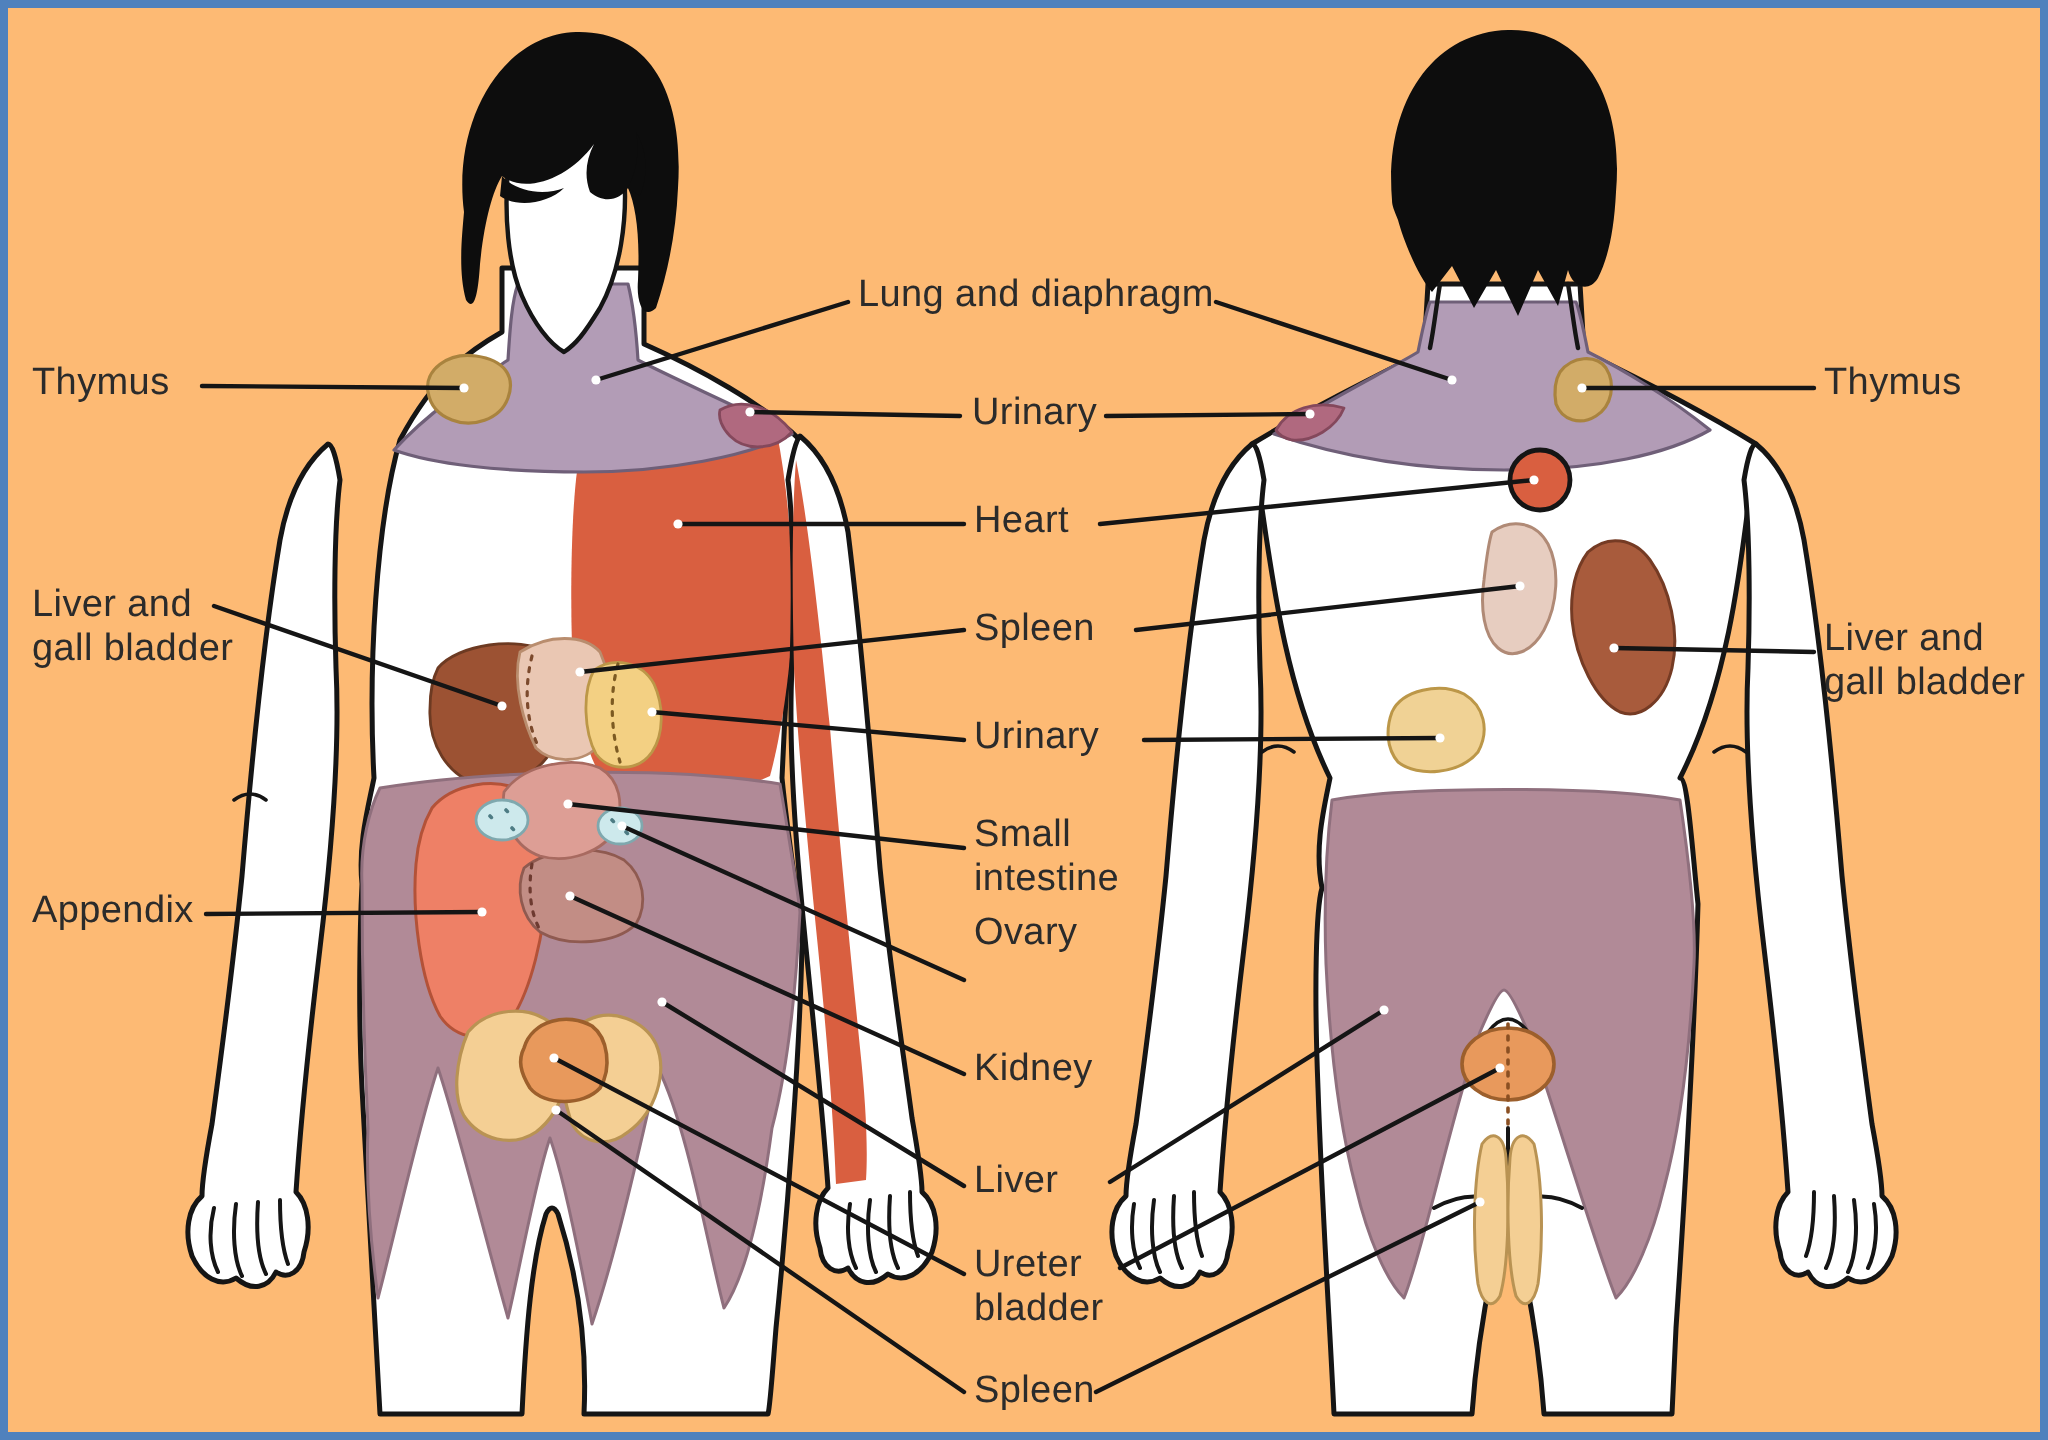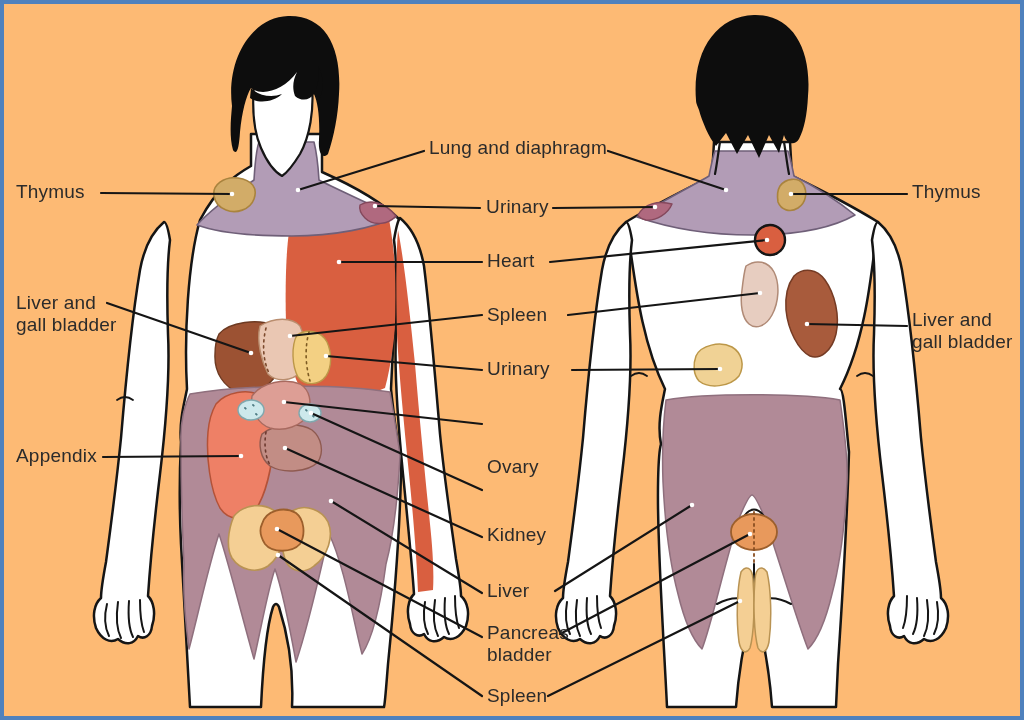--- a/index.html
+++ b/index.html
@@ -284,24 +284,26 @@
 </svg>
 
 <div class="lbl" style="left:425px;top:133px">Lung and diaphragm</div>
 <div class="lbl" style="left:12px;top:177px">Thymus</div>
 <div class="lbl" style="left:482px;top:192px">Urinary</div>
 <div class="lbl" style="left:483px;top:246px">Heart</div>
 <div class="lbl" style="left:12px;top:288px">Liver and
 gall bladder</div>
 <div class="lbl" style="left:483px;top:300px">Spleen</div>
 <div class="lbl" style="left:483px;top:354px">Urinary</div>
+<div class="lbl" style="left:483px;top:403px">Small
+intestine</div>
 <div class="lbl" style="left:12px;top:441px">Appendix</div>
 <div class="lbl" style="left:483px;top:452px">Ovary</div>
 <div class="lbl" style="left:483px;top:520px">Kidney</div>
 <div class="lbl" style="left:483px;top:576px">Liver</div>
-<div class="lbl" style="left:483px;top:618px">Pancreas
+<div class="lbl" style="left:483px;top:618px">Ureter
 bladder</div>
 <div class="lbl" style="left:483px;top:681px">Spleen</div>
 <div class="lbl" style="left:908px;top:177px">Thymus</div>
 <div class="lbl" style="left:908px;top:305px">Liver and
 gall bladder</div>
 
 </div>
 
 </body></html>

